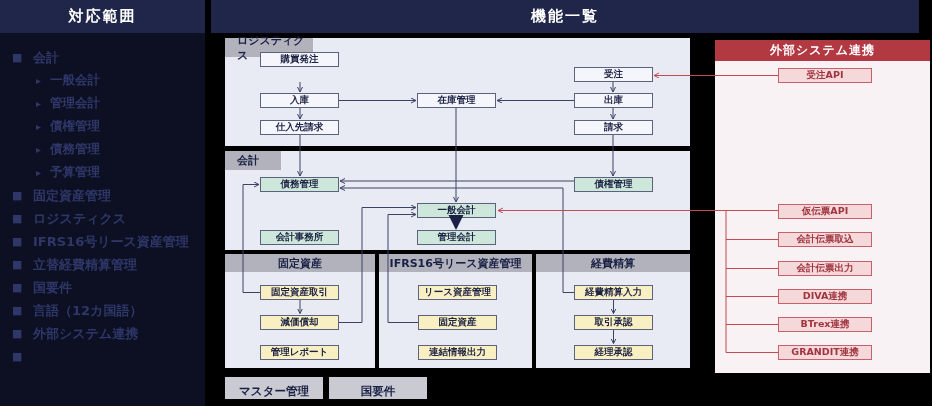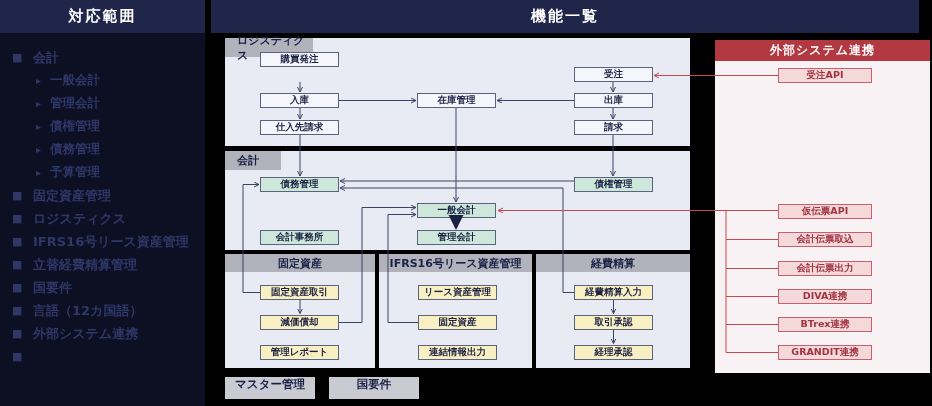--- a/index.html
+++ b/index.html
@@ -19,22 +19,22 @@
   .si.l2{font-size:12.5px;}
   .si.l2 .bullet{width:14px;margin-left:36px;font-size:10px;}
   
   .gbox{position:absolute;background:#e9ebf4;}
   .gbox.ext{background:#f8f2f4;}
   .tab{position:absolute;background:#b2b2bc;color:#1a2145;font-weight:bold;font-size:11px;
        display:flex;align-items:center;padding-left:12px;box-sizing:border-box;}
   .gheader{position:absolute;background:#b2b2bc;color:#1a2145;font-weight:bold;font-size:11px;
        display:flex;align-items:center;justify-content:center;}
   .gheader.red{background:#b23842;color:#fff;font-size:12px;letter-spacing:1px;}
-  .footbar{position:absolute;top:377px;height:22px;width:90px;background:#cacad2;color:#1a2145;
-       font-weight:bold;font-size:11.5px;display:flex;align-items:flex-start;justify-content:center;}
+  .footbar{position:absolute;top:377px;height:22px;width:98px;background:#cacad2;color:#1a2145;
+       font-weight:bold;font-size:11.5px;display:flex;align-items:flex-end;justify-content:center;}
   
   .node{position:absolute;width:79px;height:15px;box-sizing:border-box;display:flex;
         align-items:center;justify-content:center;font-size:9.5px;font-weight:bold;
         white-space:nowrap;overflow:hidden;}
   .lav{background:#f5f5fc;border:1px solid #5c617e;color:#1c2243;}
   .grn{background:#cde8db;border:1px solid #5c617e;color:#1c2243;}
   .yel{background:#f8efc3;border:1px solid #5c617e;color:#1c2243;}
   .pnk{background:#f5d8da;border:1px solid #c6606a;color:#a03540;width:94px;}
   .overlay{position:absolute;left:0;top:0;pointer-events:none;}
 </style>

